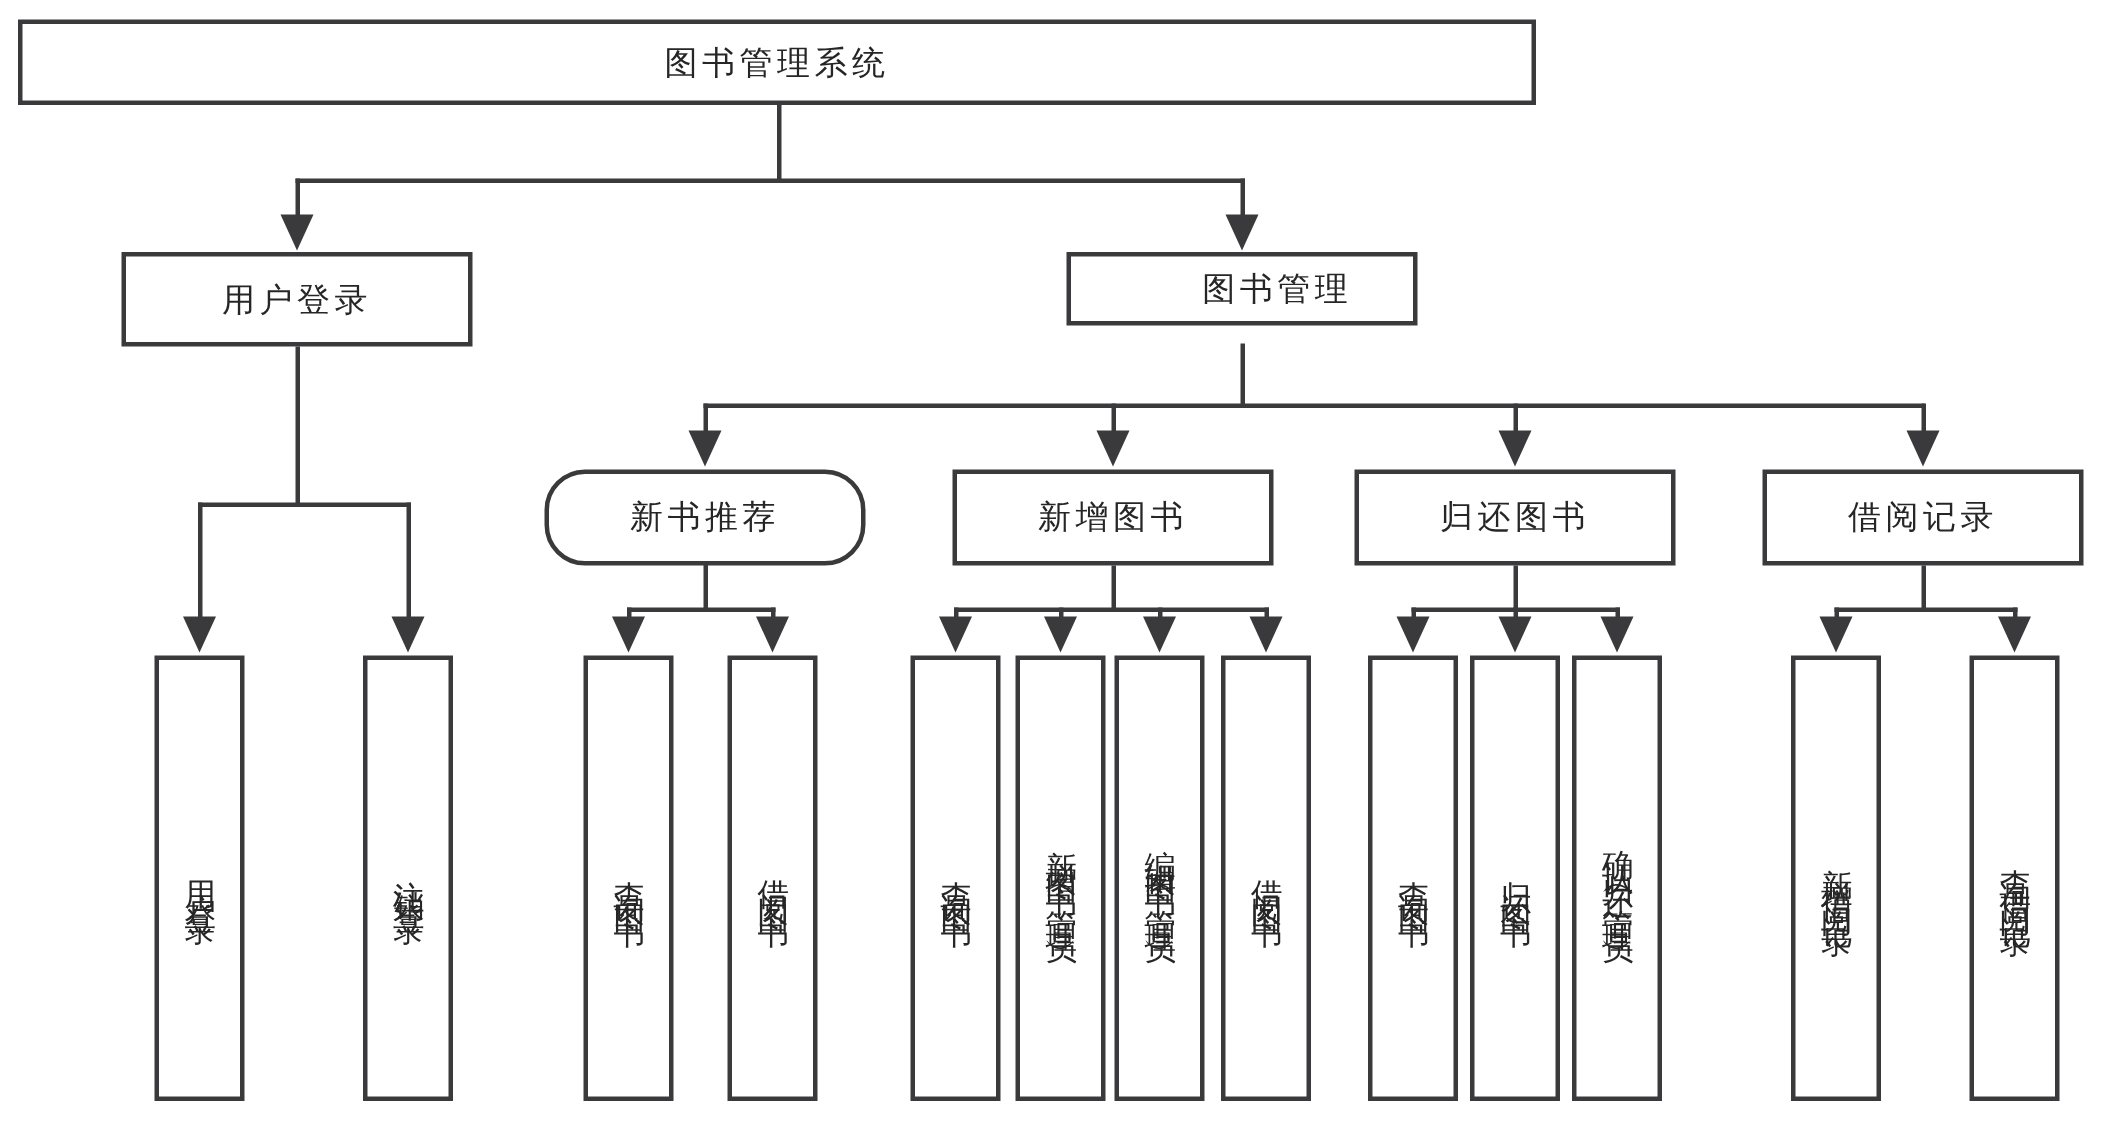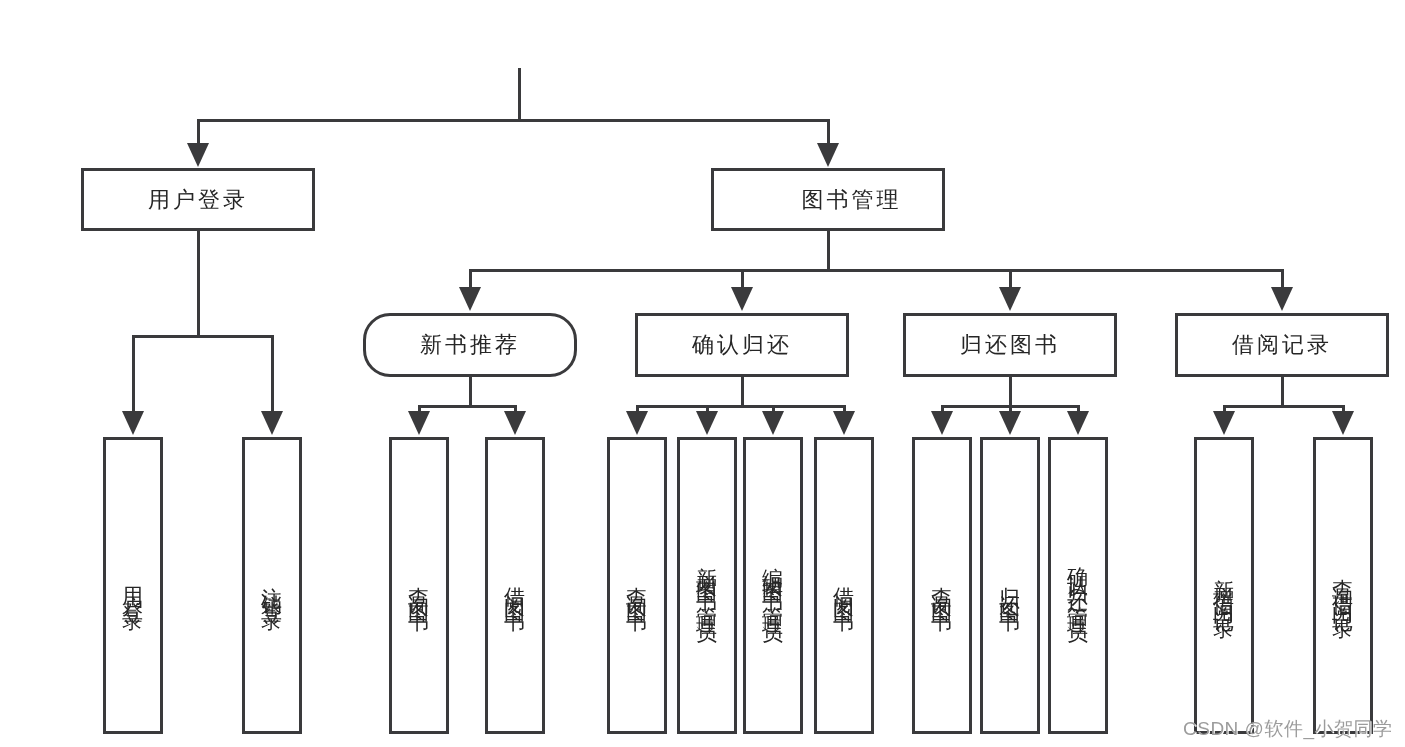--- a/index.html
+++ b/index.html
@@ -51,26 +51,27 @@
     z-index:5;
     white-space:nowrap;
     text-shadow:1px 1px 0 #ffffff;
   }
 </style>
 </head>
 <body>
 
 <div class="canvas">
 
+  <div class="node" style="left:12px;top:13px;width:1012px;height:57px;">图书管理系统</div>
 
   <div class="node" style="left:81px;top:168px;width:234px;height:63px;">用户登录</div>
-  <div class="node" style="left:711px;top:168px;width:234px;height:63px;padding-left:47px;">图书管理</div>
+  <div class="node" style="left:711px;top:168px;width:234px;height:49px;padding-left:47px;">图书管理</div>
 
   <div class="node" style="left:363px;top:313px;width:214px;height:64px;border-radius:27px;">新书推荐</div>
-  <div class="node" style="left:635px;top:313px;width:214px;height:64px;">确认归还</div>
+  <div class="node" style="left:635px;top:313px;width:214px;height:64px;">新增图书</div>
   <div class="node" style="left:903px;top:313px;width:214px;height:64px;">归还图书</div>
   <div class="node" style="left:1175px;top:313px;width:214px;height:64px;">借阅记录</div>
 
   <div class="node leaf" style="left:103px;top:437px;width:60px;height:297px;">
       <span>用户登录</span>
     </div>
   <div class="node leaf" style="left:242px;top:437px;width:60px;height:297px;">
       <span>注销登录</span>
     </div>
 
@@ -163,15 +164,14 @@
   <div class="arrow" style="left:999px;top:411px;"></div>
   <div class="arrow" style="left:1067px;top:411px;"></div>
 
   <div class="vline" style="left:1281px;top:375px;height:32px;"></div>
   <div class="hline" style="left:1223px;top:405px;width:122px;"></div>
   <div class="vline" style="left:1223px;top:405px;height:10px;"></div>
   <div class="vline" style="left:1342px;top:405px;height:10px;"></div>
   <div class="arrow" style="left:1213px;top:411px;"></div>
   <div class="arrow" style="left:1332px;top:411px;"></div>
 
-  <div class="watermark">CSDN @软件_小贺同学</div>
 
 </div>
 
 </body></html>

